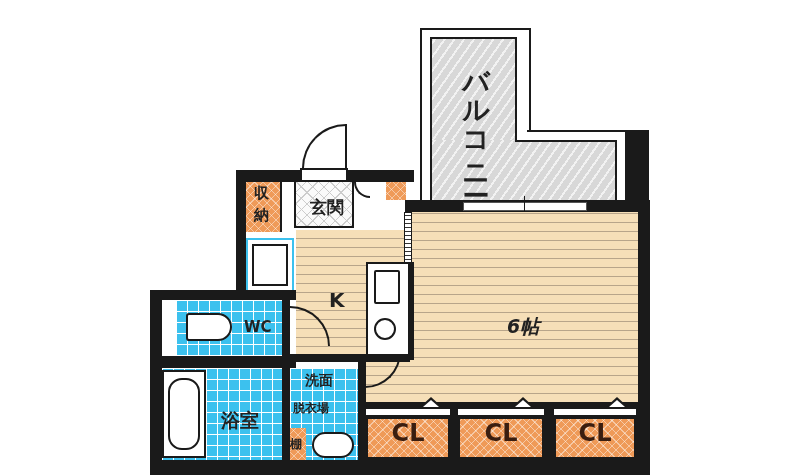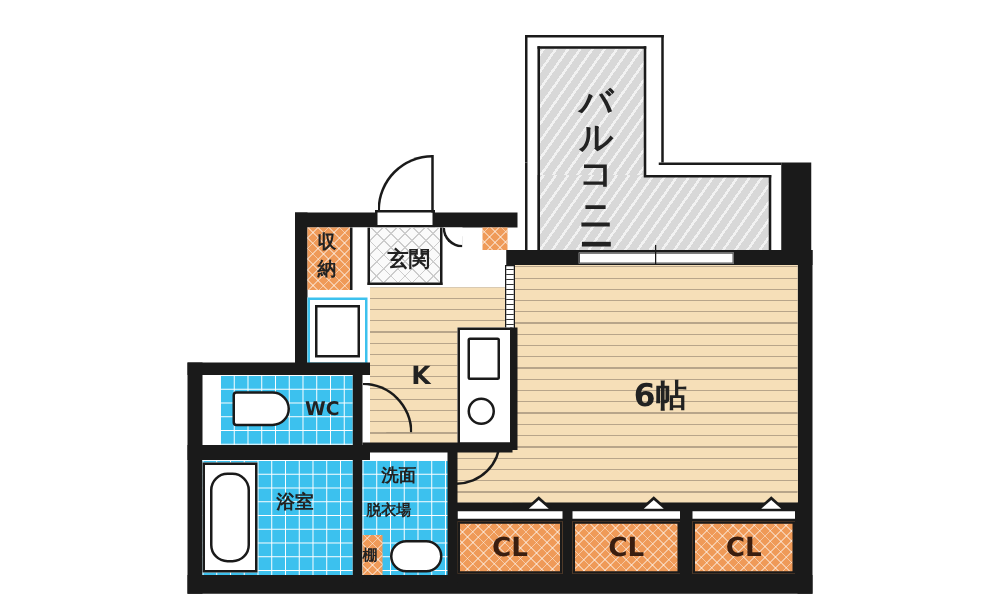--- a/index.html
+++ b/index.html
@@ -6,21 +6,21 @@
   body{width:800px;height:475px;position:relative;overflow:hidden;font-family:"DejaVu Sans",sans-serif;}
   .abs{position:absolute;}
   .wall{position:absolute;background:#1a1a1a;}
   .wood{background:#f6dfb8;background-image:repeating-linear-gradient(0deg,#f6dfb8 0,#f6dfb8 8px,#b8a58a 8px,#b8a58a 9px);}
   .tile{background:#3cc1ee;background-image:linear-gradient(#fff 1px,transparent 1px),linear-gradient(90deg,#fff 1px,transparent 1px);background-size:11px 11px;}
   .orange{background:#ef9a58;background-image:repeating-linear-gradient(45deg,transparent 0,transparent 5px,rgba(255,255,255,.45) 5px,rgba(255,255,255,.45) 6px),repeating-linear-gradient(-45deg,transparent 0,transparent 5px,rgba(255,255,255,.45) 5px,rgba(255,255,255,.45) 6px);}
   .hatch{background:#d8d8d8;background-image:repeating-linear-gradient(-55deg,#d8d8d8 0,#d8d8d8 6px,#f2f2f2 6px,#f2f2f2 8px);}
   .genkan{background:#fafafa;background-image:repeating-linear-gradient(45deg,transparent 0,transparent 7px,#ccc 7px,#ccc 8px),repeating-linear-gradient(-45deg,transparent 0,transparent 7px,#ccc 7px,#ccc 8px);}
   .lbl{position:absolute;color:#222;font-weight:bold;white-space:nowrap;}
   .white{background:#fff;position:absolute;border:2px solid #1a1a1a;box-sizing:border-box;}
-  .cl{position:absolute;display:flex;align-items:center;justify-content:center;font-weight:bold;font-size:21px;color:#3a1e10;border:2px solid #1a1a1a;box-sizing:border-box;}
+  .cl{position:absolute;display:flex;justify-content:center;font-weight:bold;font-size:24px;color:#3a1e10;border:2px solid #1a1a1a;box-sizing:border-box;}
   .tri{position:absolute;width:0;height:0;border-left:11px solid transparent;border-right:11px solid transparent;border-bottom:10px solid #1a1a1a;}
   .tri::after{content:"";position:absolute;left:-8px;top:3px;border-left:8px solid transparent;border-right:8px solid transparent;border-bottom:7px solid #fff;}
   .wm{position:absolute;font-size:92px;color:rgba(255,255,255,.55);font-family:"DejaVu Sans",sans-serif;letter-spacing:4px;pointer-events:none;font-weight:300;}
 </style>
 </head>
 <body>
 
 <div class="abs" style="left:0;top:0;width:800px;height:475px;">
 
   <div class="abs" style="left:420px;top:28px;width:107px;height:112px;background:#fff;border:2px solid #1a1a1a;border-bottom:none;"></div>
@@ -33,21 +33,21 @@
   <div class="wall" style="left:625px;top:130px;width:24px;height:72px;"></div>
 
   <div class="wall" style="left:405px;top:200px;width:245px;height:12px;"></div>
   <div class="abs" style="left:463px;top:202px;width:122px;height:7px;background:#fff;border:1px solid #555;"></div>
   <div class="abs" style="left:524px;top:196px;width:1px;height:22px;background:#1a1a1a;"></div>
   <div class="wall" style="left:638px;top:200px;width:12px;height:275px;"></div>
   <div class="wall" style="left:150px;top:460px;width:500px;height:15px;"></div>
 
   <div class="abs wood" style="left:410px;top:212px;width:228px;height:190px;"></div>
   <div class="abs wood" style="left:365px;top:350px;width:273px;height:52px;"></div>
-  <div class="lbl" style="left:507px;top:300px;font-size:25px;">6帖</div>
+  <div class="lbl" style="left:507px;top:314px;font-size:19px;font-style:italic;">6帖</div>
   <div class="abs" style="left:365px;top:352px;width:36px;height:36px;border:2px solid #1a1a1a;border-left:none;border-top:none;border-radius:0 0 36px 0;box-sizing:border-box;"></div>
 
   <div class="wall" style="left:360px;top:402px;width:280px;height:60px;"></div>
   <div class="cl orange" style="left:366px;top:417px;width:84px;height:42px;">
       <span>CL</span>
     </div>
   <div class="cl orange" style="left:458px;top:417px;width:86px;height:42px;">
       <span>CL</span>
     </div>
   <div class="cl orange" style="left:554px;top:417px;width:82px;height:42px;">
@@ -94,21 +94,21 @@
   <div class="wall" style="left:282px;top:296px;width:8px;height:170px;"></div>
 
   <div class="abs tile" style="left:176px;top:300px;width:106px;height:56px;"></div>
   <div class="abs" style="left:186px;top:313px;width:46px;height:28px;background:#fff;border:2px solid #1a1a1a;border-radius:4px 18px 18px 4px;box-sizing:border-box;"></div>
   <div class="lbl" style="left:244px;top:318px;font-size:15px;text-align:right;">WC</div>
   <div class="abs" style="left:290px;top:306px;width:40px;height:40px;border:2px solid #1a1a1a;border-left:none;border-bottom:none;border-radius:0 40px 0 0;box-sizing:border-box;"></div>
 
   <div class="abs tile" style="left:162px;top:368px;width:120px;height:92px;"></div>
   <div class="abs" style="left:162px;top:370px;width:44px;height:88px;background:#fff;border:2px solid #1a1a1a;box-sizing:border-box;"></div>
   <div class="abs" style="left:168px;top:378px;width:32px;height:72px;border:2px solid #1a1a1a;border-radius:14px;box-sizing:border-box;"></div>
-  <div class="lbl" style="left:221px;top:392px;font-size:15px;">浴室</div>
+  <div class="lbl" style="left:221px;top:408px;font-size:19px;">浴室</div>
 
   <div class="abs tile" style="left:290px;top:368px;width:70px;height:92px;"></div>
   <div class="lbl" style="left:305px;top:372px;font-size:14px;">洗面</div>
   <div class="lbl" style="left:293px;top:400px;font-size:12px;">脱衣場</div>
   <div class="abs orange" style="left:290px;top:428px;width:16px;height:32px;"></div>
   <div class="lbl" style="left:290px;top:436px;font-size:12px;">棚</div>
   <div class="abs" style="left:312px;top:432px;width:42px;height:26px;background:#fff;border:2px solid #1a1a1a;border-radius:20px;box-sizing:border-box;"></div>
   <div class="wall" style="left:358px;top:356px;width:8px;height:110px;"></div>
 
 </div>

